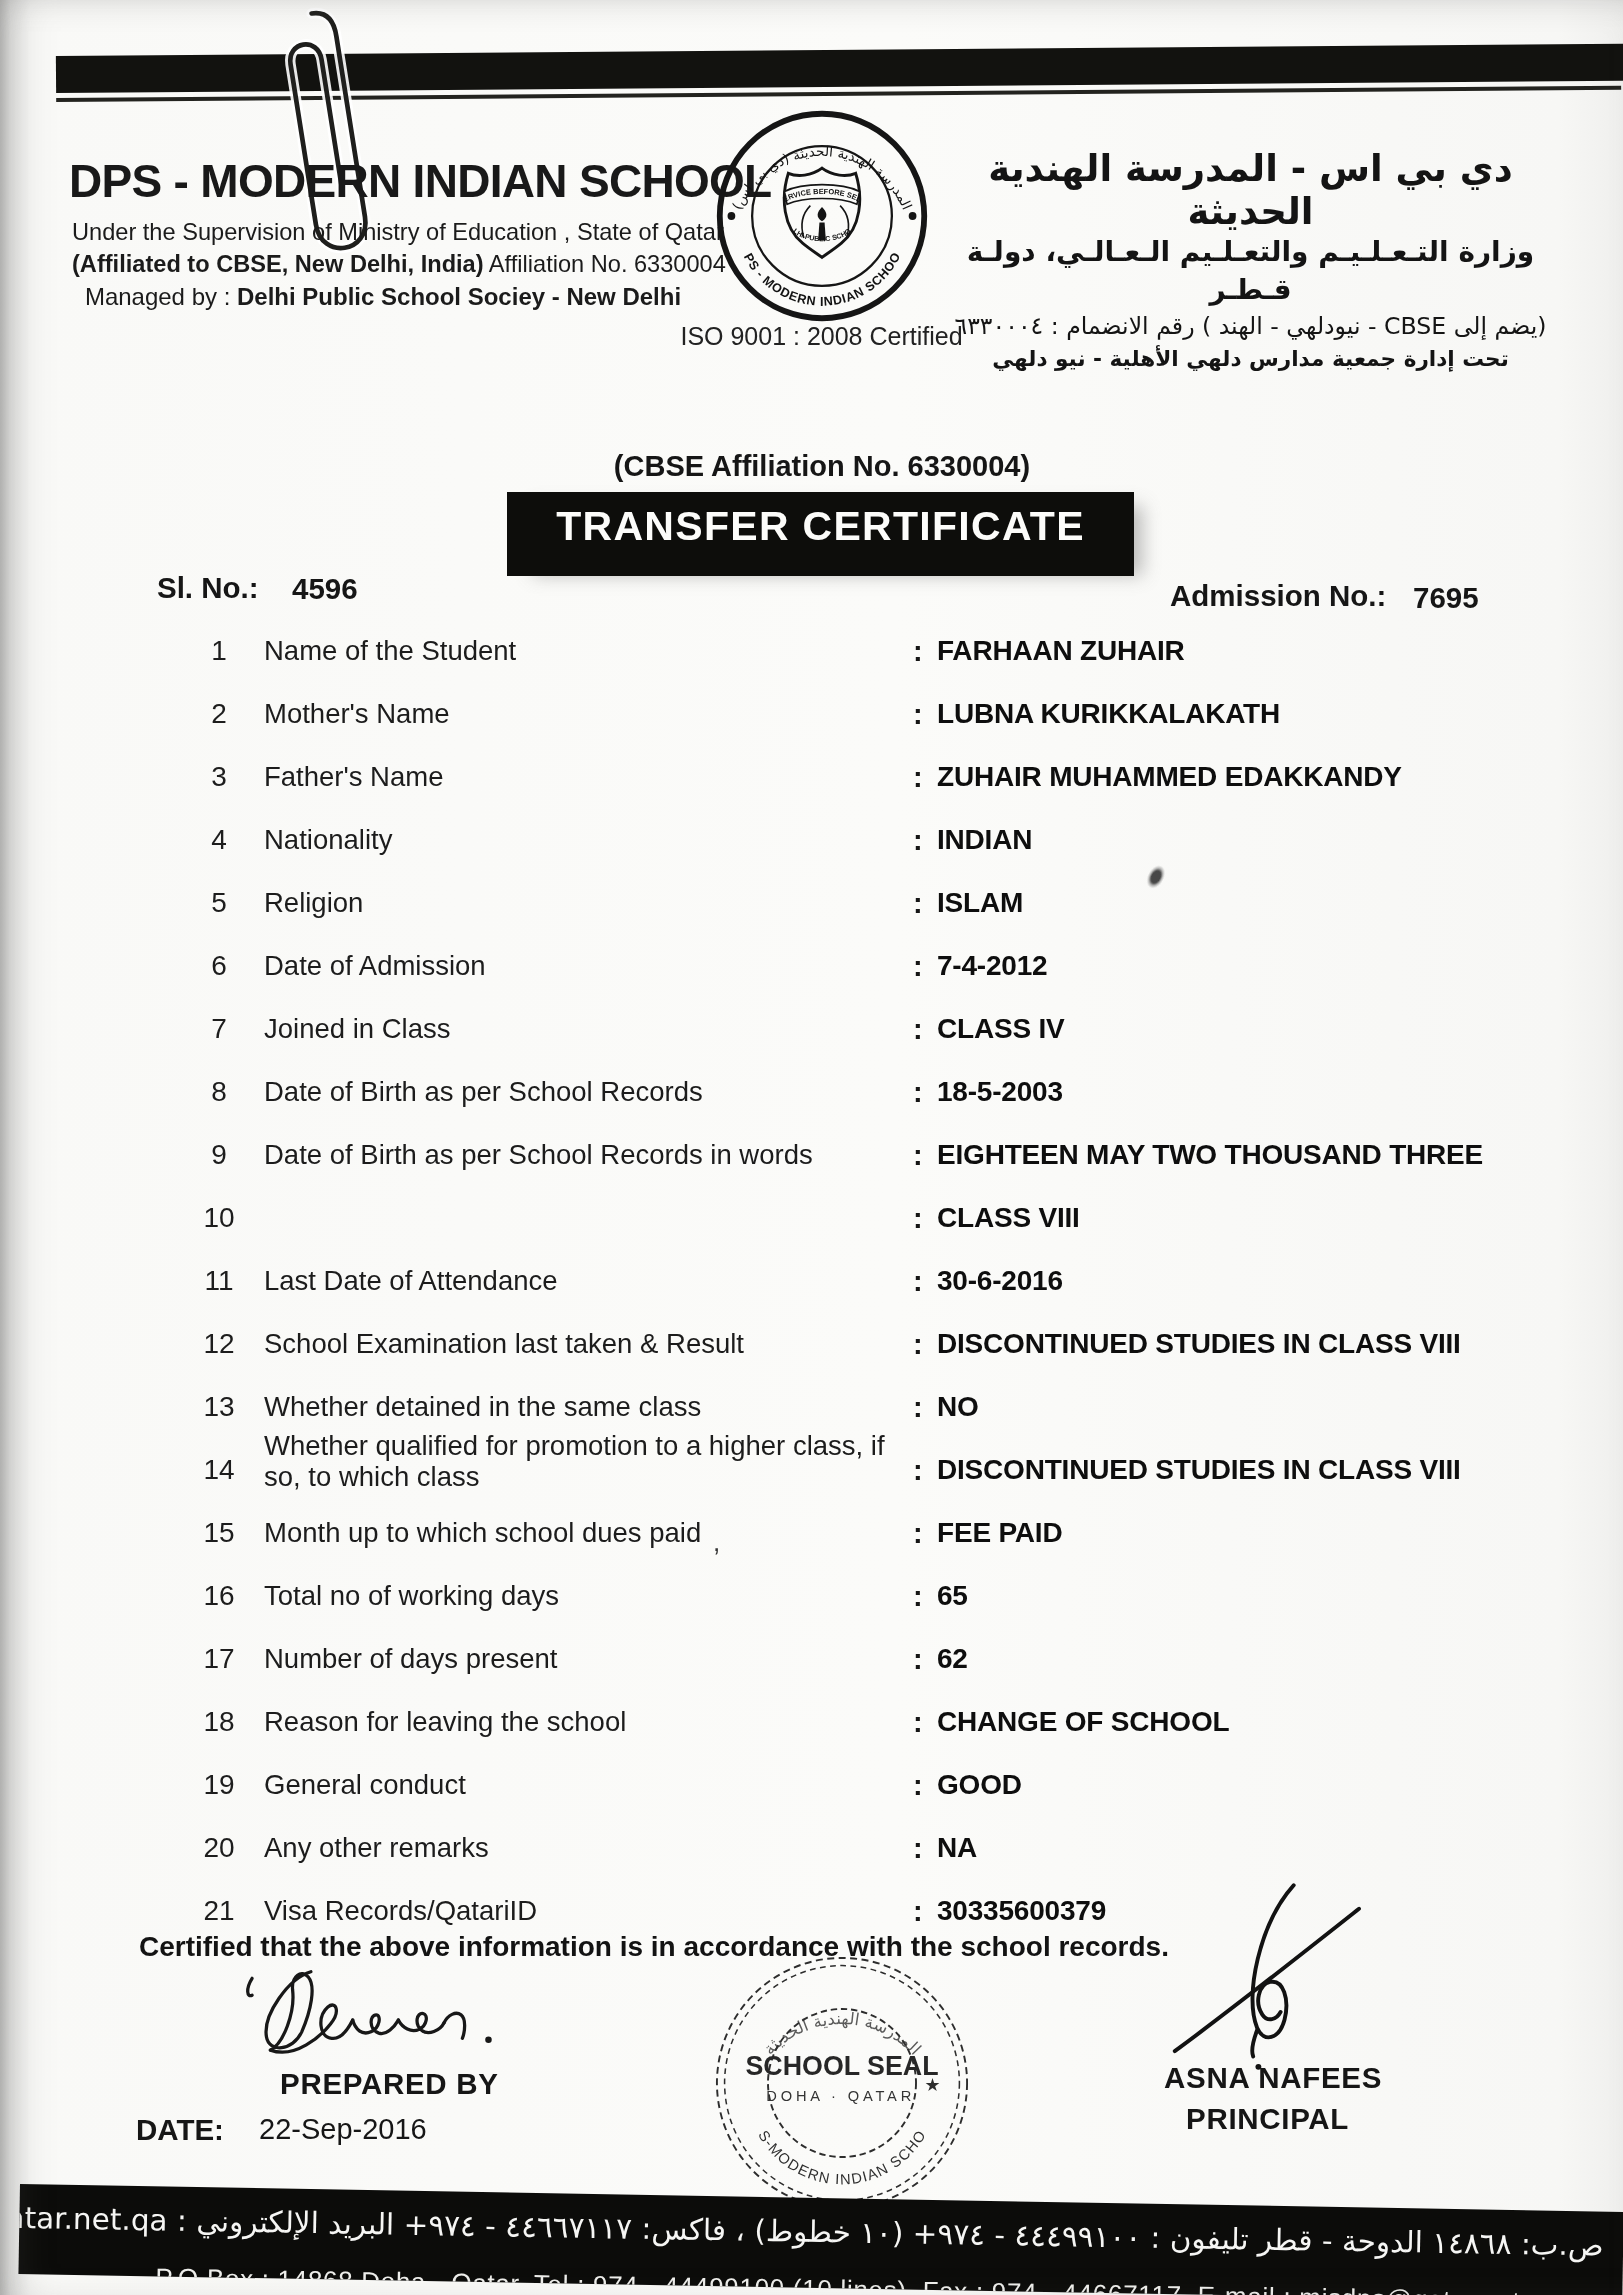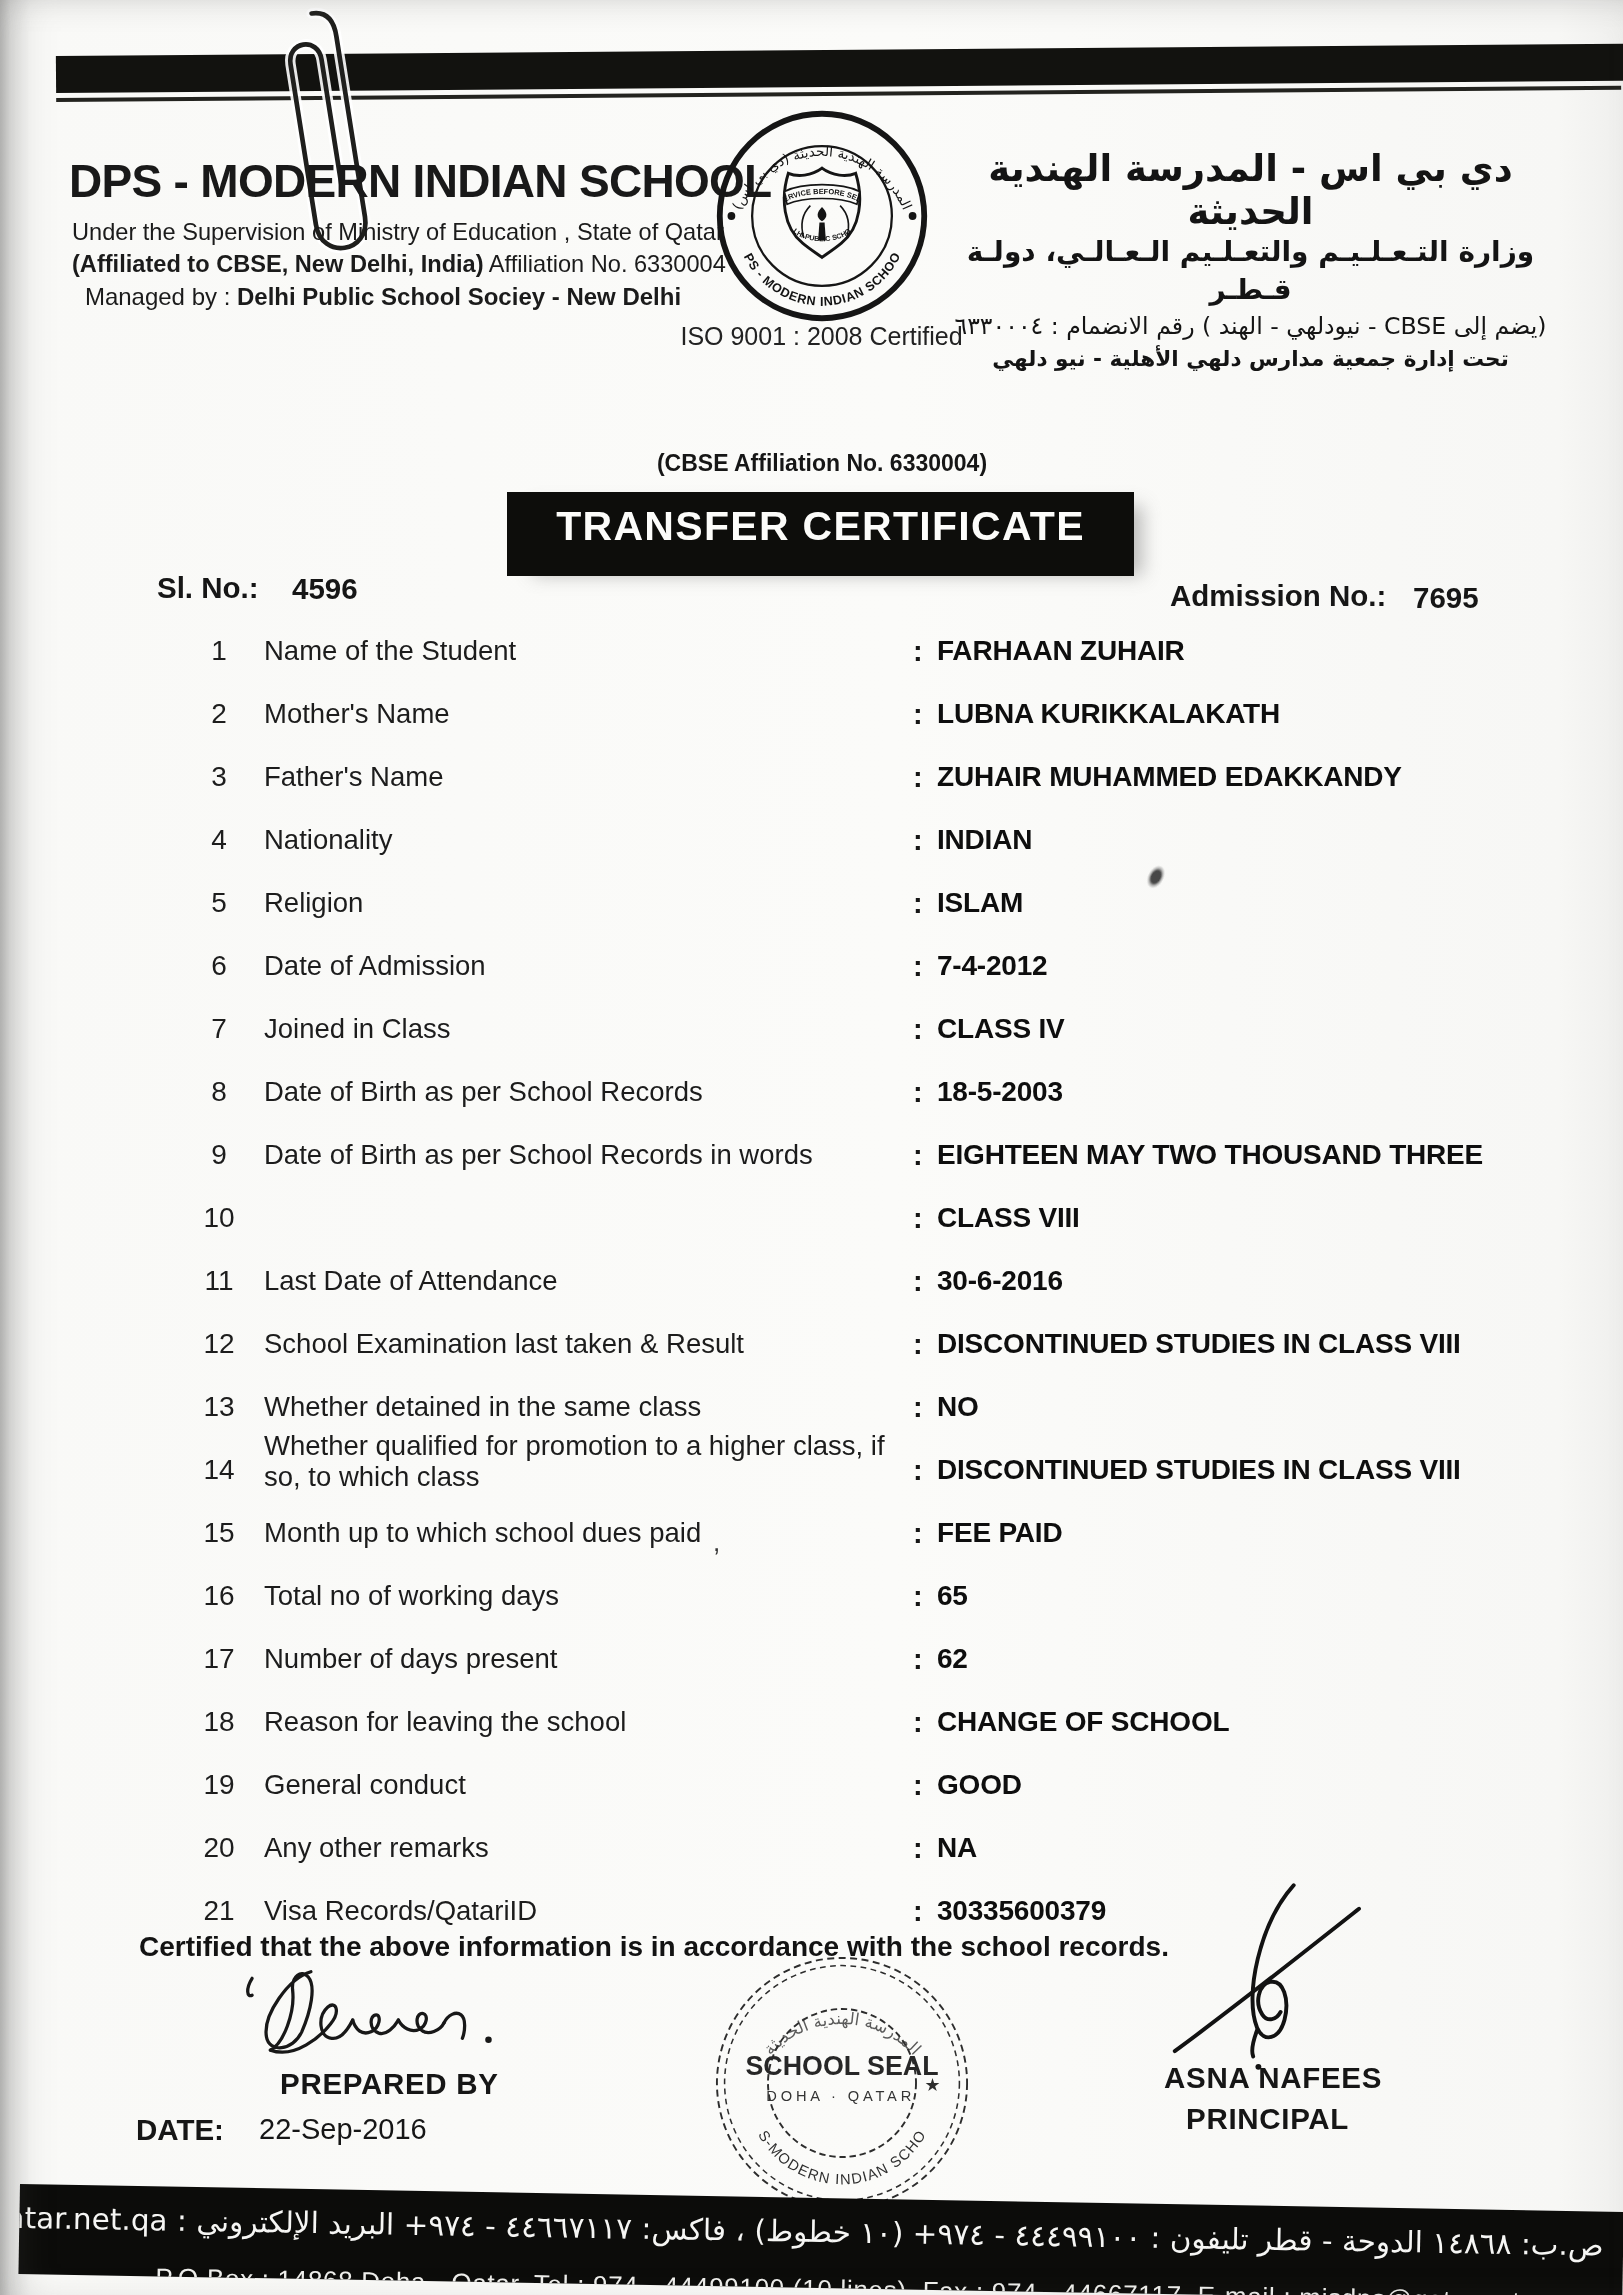--- a/index.html
+++ b/index.html
@@ -24,21 +24,21 @@
   .hsub3{top:283px;font-size:24px;}
   .head-ar{position:absolute;right:46px;top:147px;width:655px;text-align:center;direction:rtl;color:#141414;}
   .har1{font-size:37px;font-weight:bold;line-height:43px;}
   .har2{font-size:28px;font-weight:bold;line-height:38px;}
   .har3{font-size:23.6px;line-height:34px;}
   .har4{font-size:21.6px;font-weight:bold;line-height:31px;}
   .logo-wrap{position:absolute;left:712px;top:106px;}
   .iso-line{position:absolute;left:674px;top:322px;width:295px;text-align:center;font-size:25px;color:#222;}
 
   .cbse-line{position:absolute;left:511px;top:450px;width:622px;text-align:center;
-    font-size:23px;font-weight:bold;white-space:nowrap;}
+    font-size:29px;font-weight:bold;white-space:nowrap;}
   .title-box{position:absolute;left:507px;top:492px;width:627px;height:84px;background:#0d0d0b;
     box-shadow:17px 6.5px 17px -7.9px rgba(110,110,110,.45);}
   .title-box span{display:block;text-align:center;line-height:68px;font-size:41px;font-weight:bold;
     color:#fcfcfa;letter-spacing:1.3px;white-space:nowrap;}
 
   .serial b{position:absolute;font-size:29.5px;font-weight:bold;white-space:nowrap;}
   .sl-label{left:157px;top:571px;}
   .sl-value{left:292px;top:572px;}
   .adm-label{left:1170px;top:579px;}
   .adm-value{left:1413px;top:581px;}

